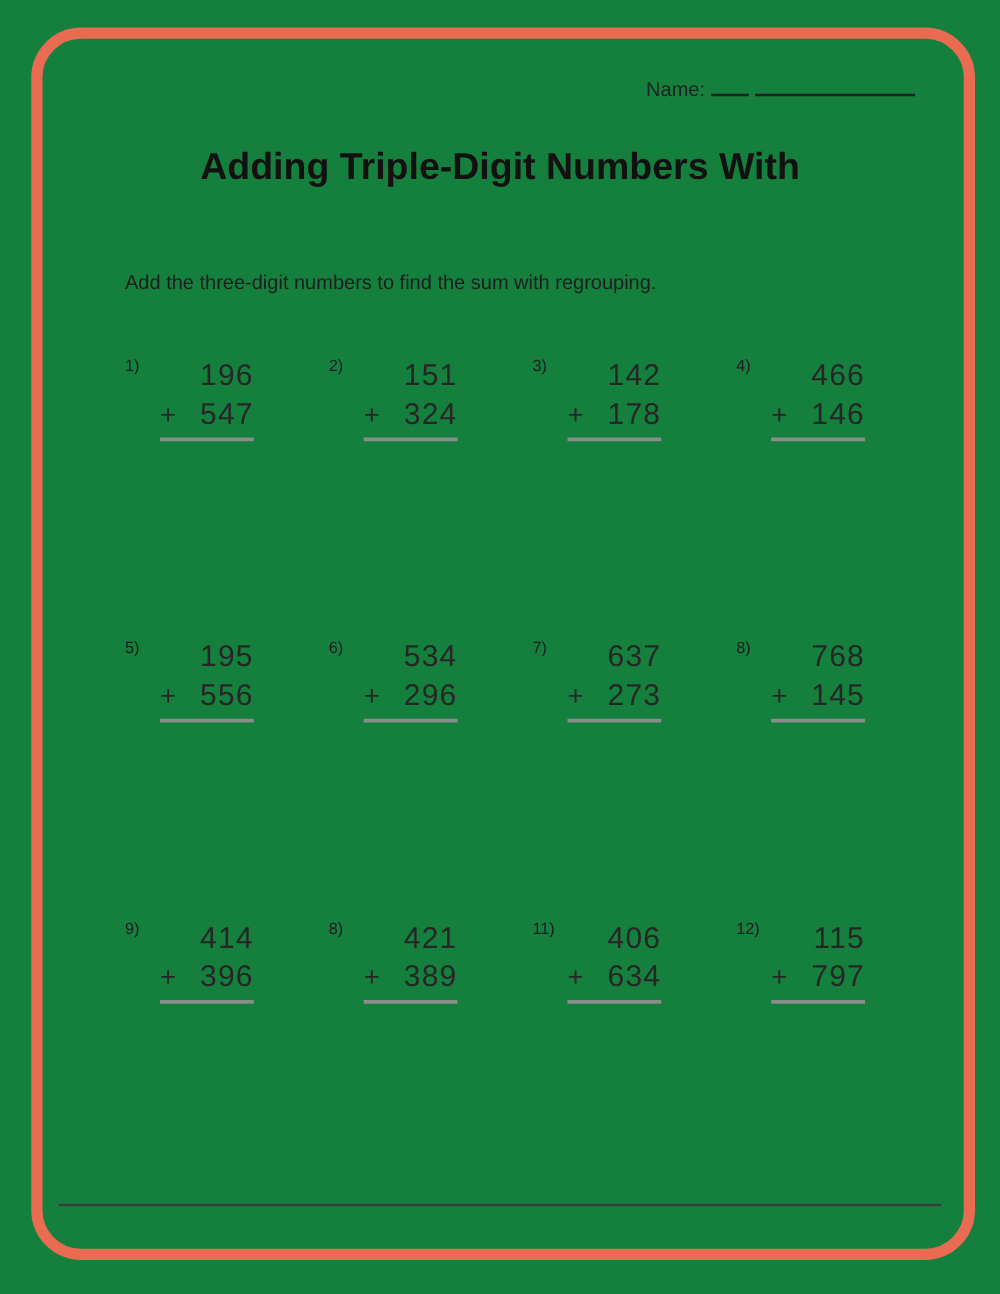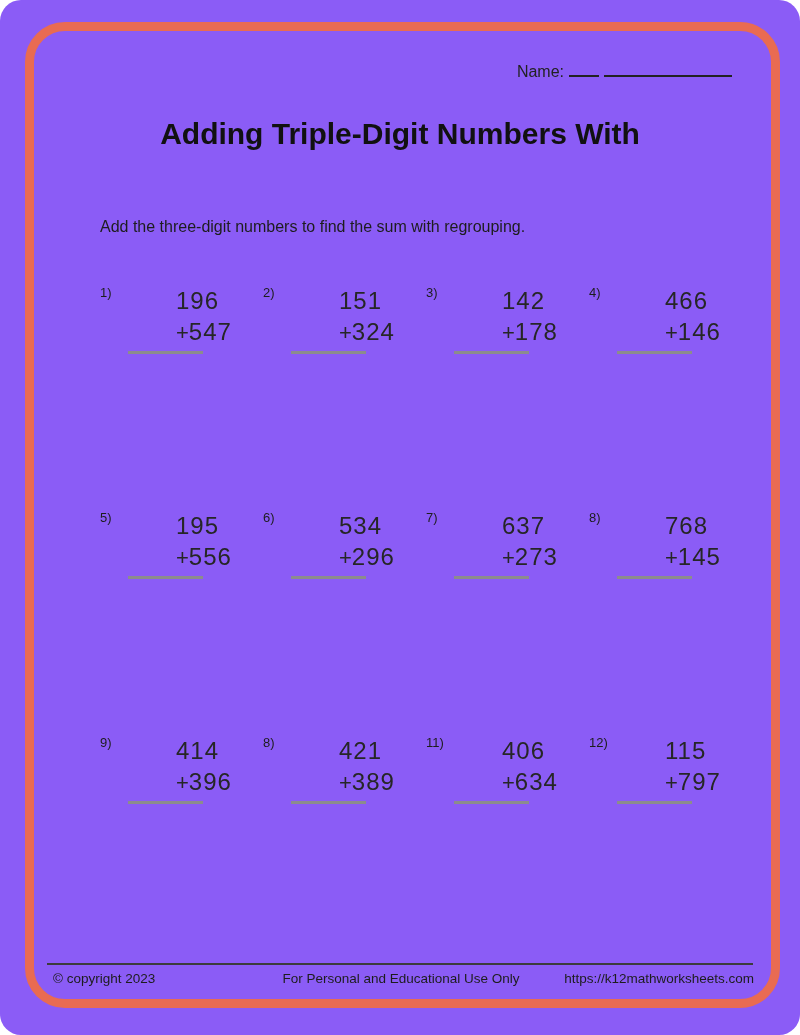--- a/index.html
+++ b/index.html
@@ -1,23 +1,22 @@
 <!DOCTYPE html>
 <html><head>
 <meta charset="utf-8">
 <style>
   html,body{margin:0;padding:0;background:#ffffff;}
   .page{
     position:relative;
     width:800px;height:1035px;
-    background:#8b5cf6;
+    background:#15803d;
     font-family:"Liberation Sans", sans-serif;
     color:#222222;
     overflow:hidden;
-    border-radius:21px;
   }
   .frame{
     position:absolute;
     left:25px;top:22px;
     width:755px;height:986px;
     border:9px solid #E96B52;
     border-radius:40px;
     box-sizing:border-box;
   }
   
@@ -73,21 +72,20 @@
     position:absolute;
     right:0;top:0;
     width:75px;
   }
   .addend{
     font-size:24px;
     line-height:31px;
     text-align:right;
     color:#262626;
     letter-spacing:1px;
-    margin-left:48px;
   }
   .addend-row{
     display:flex;
     justify-content:space-between;
     align-items:baseline;
   }
   .plus{
     font-size:22px;
     letter-spacing:0;
   }
@@ -273,19 +271,14 @@
           <span class="plus">+</span>
           <span>797</span>
         </div>
         <div class="rule"></div>
       </div>
     </div>
 
   </div>
 
   <div class="footer-rule"></div>
-  <div class="footer">
-    <span class="f-left">© copyright 2023</span>
-    <span class="f-center">For Personal and Educational Use Only</span>
-    <span class="f-right">https://k12mathworksheets.com</span>
-  </div>
 
 </div>
 
 </body></html>

